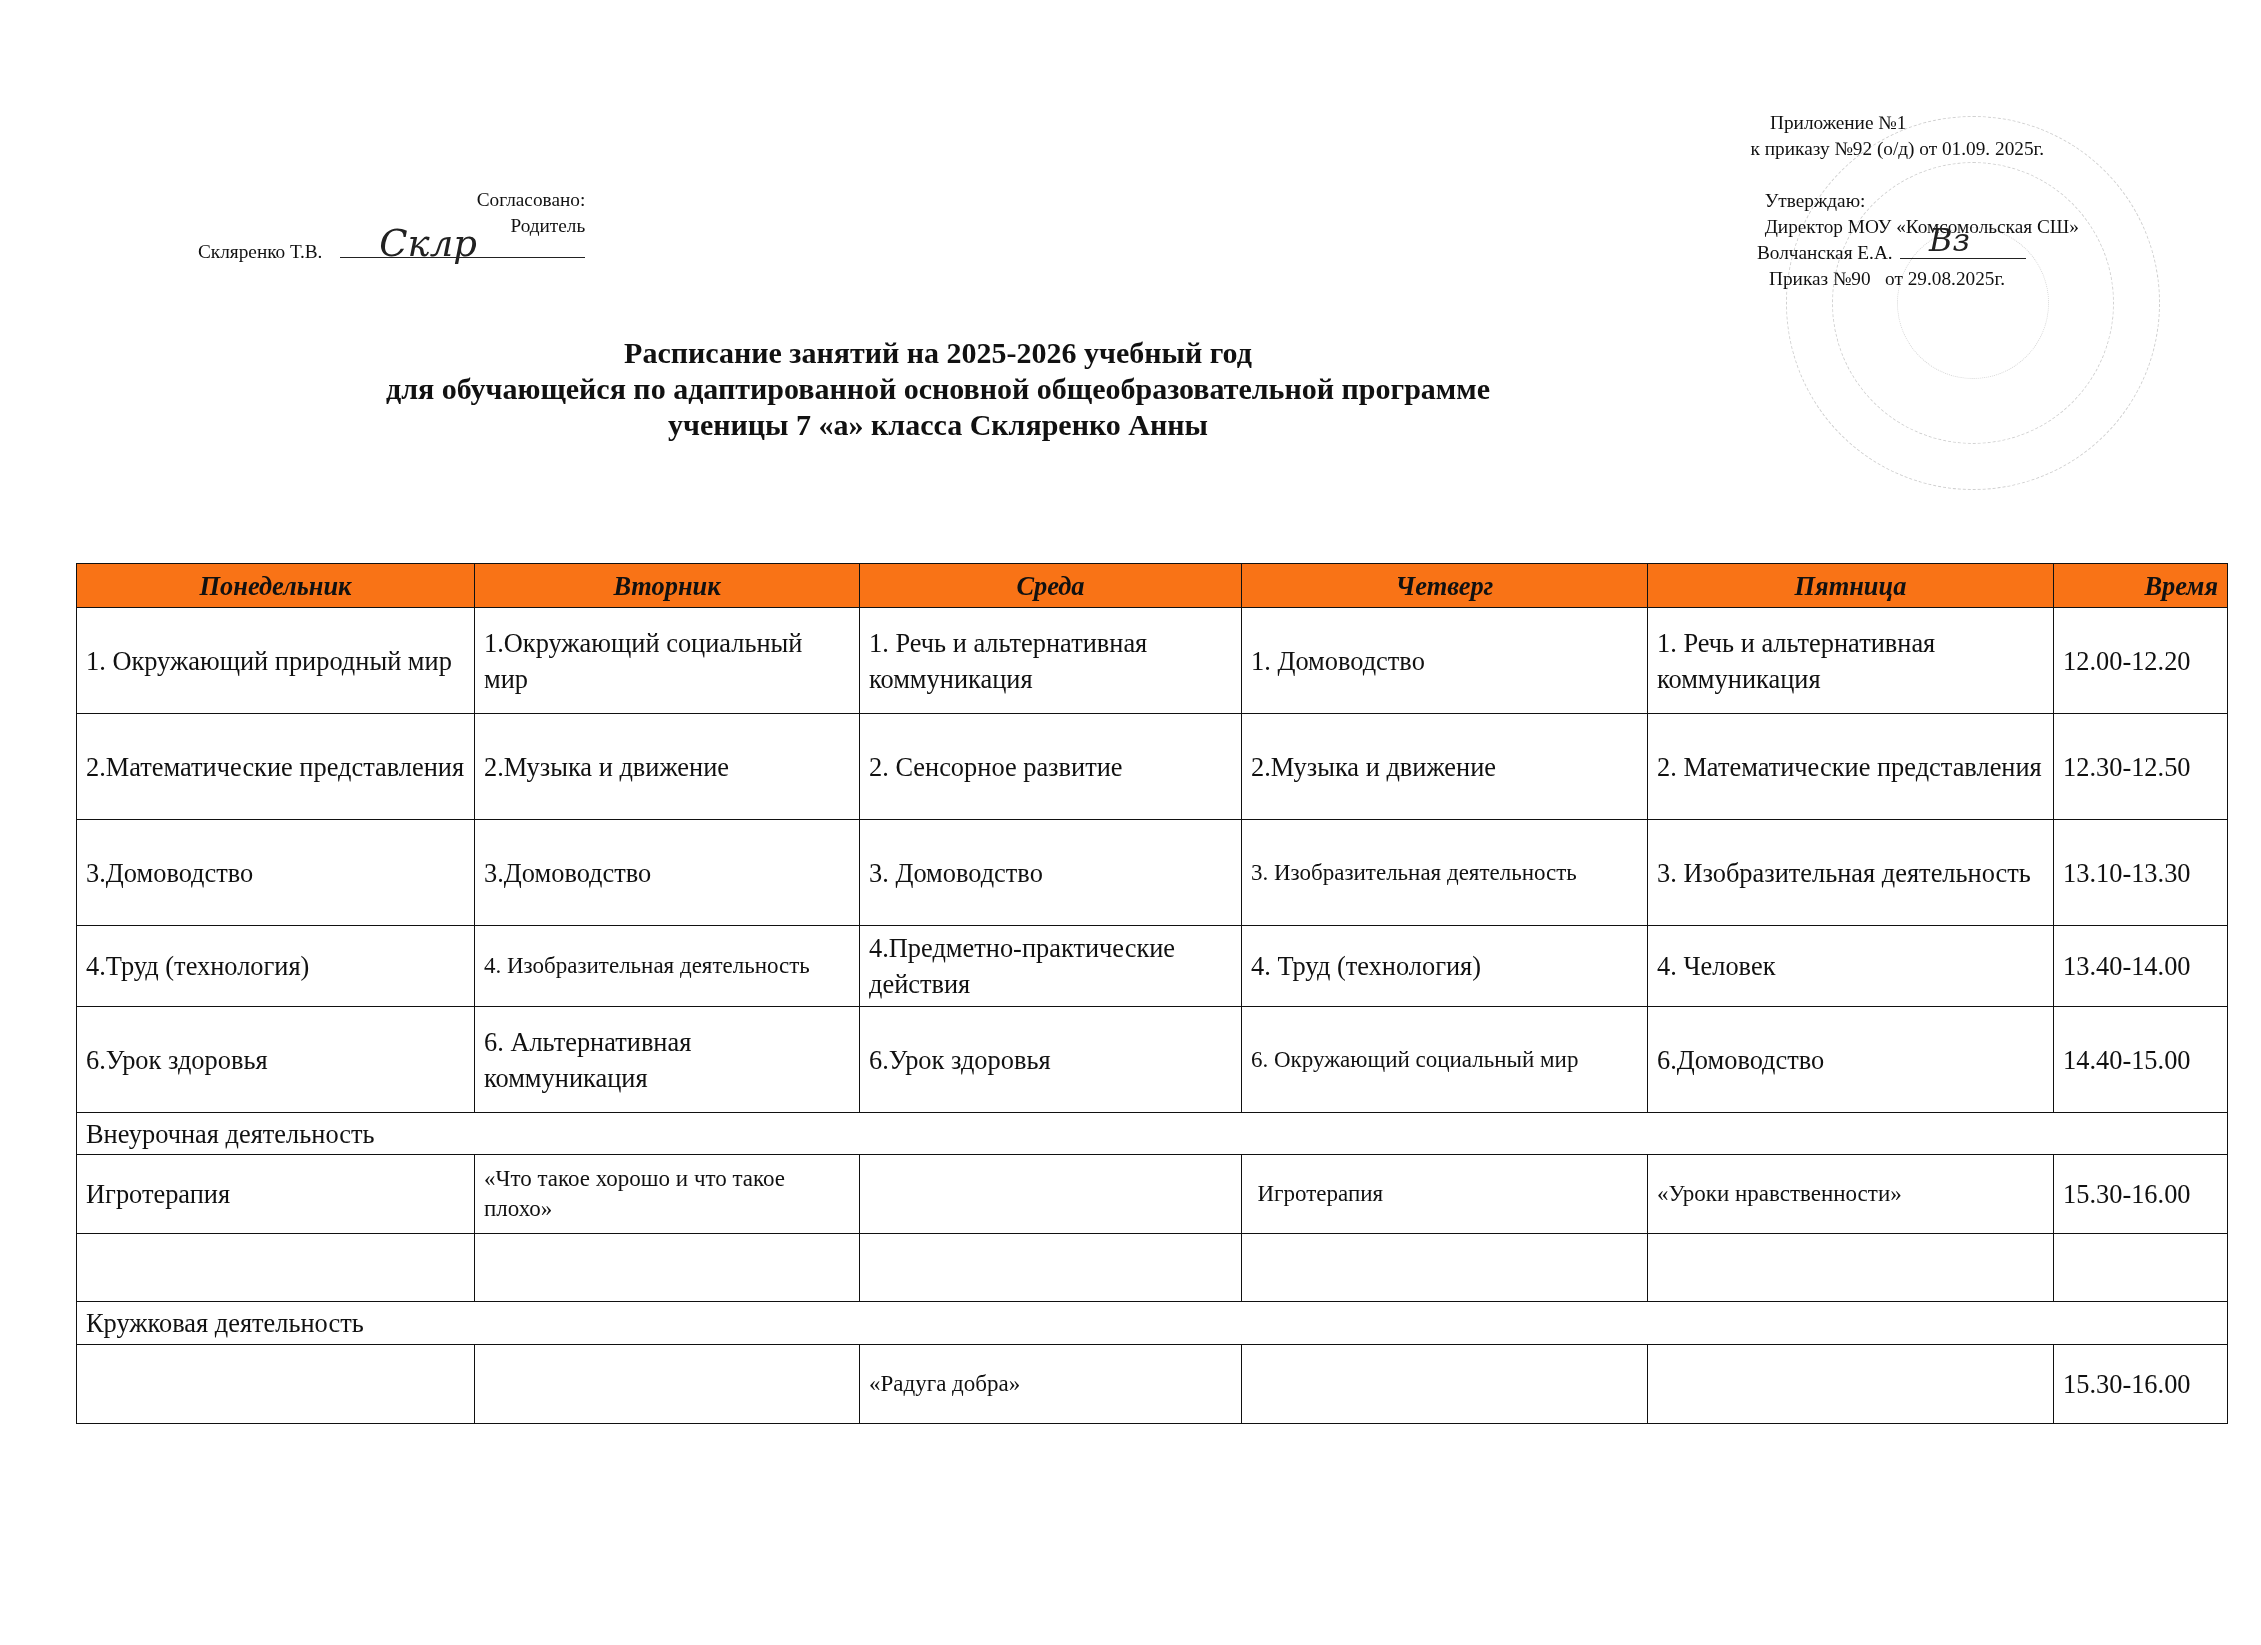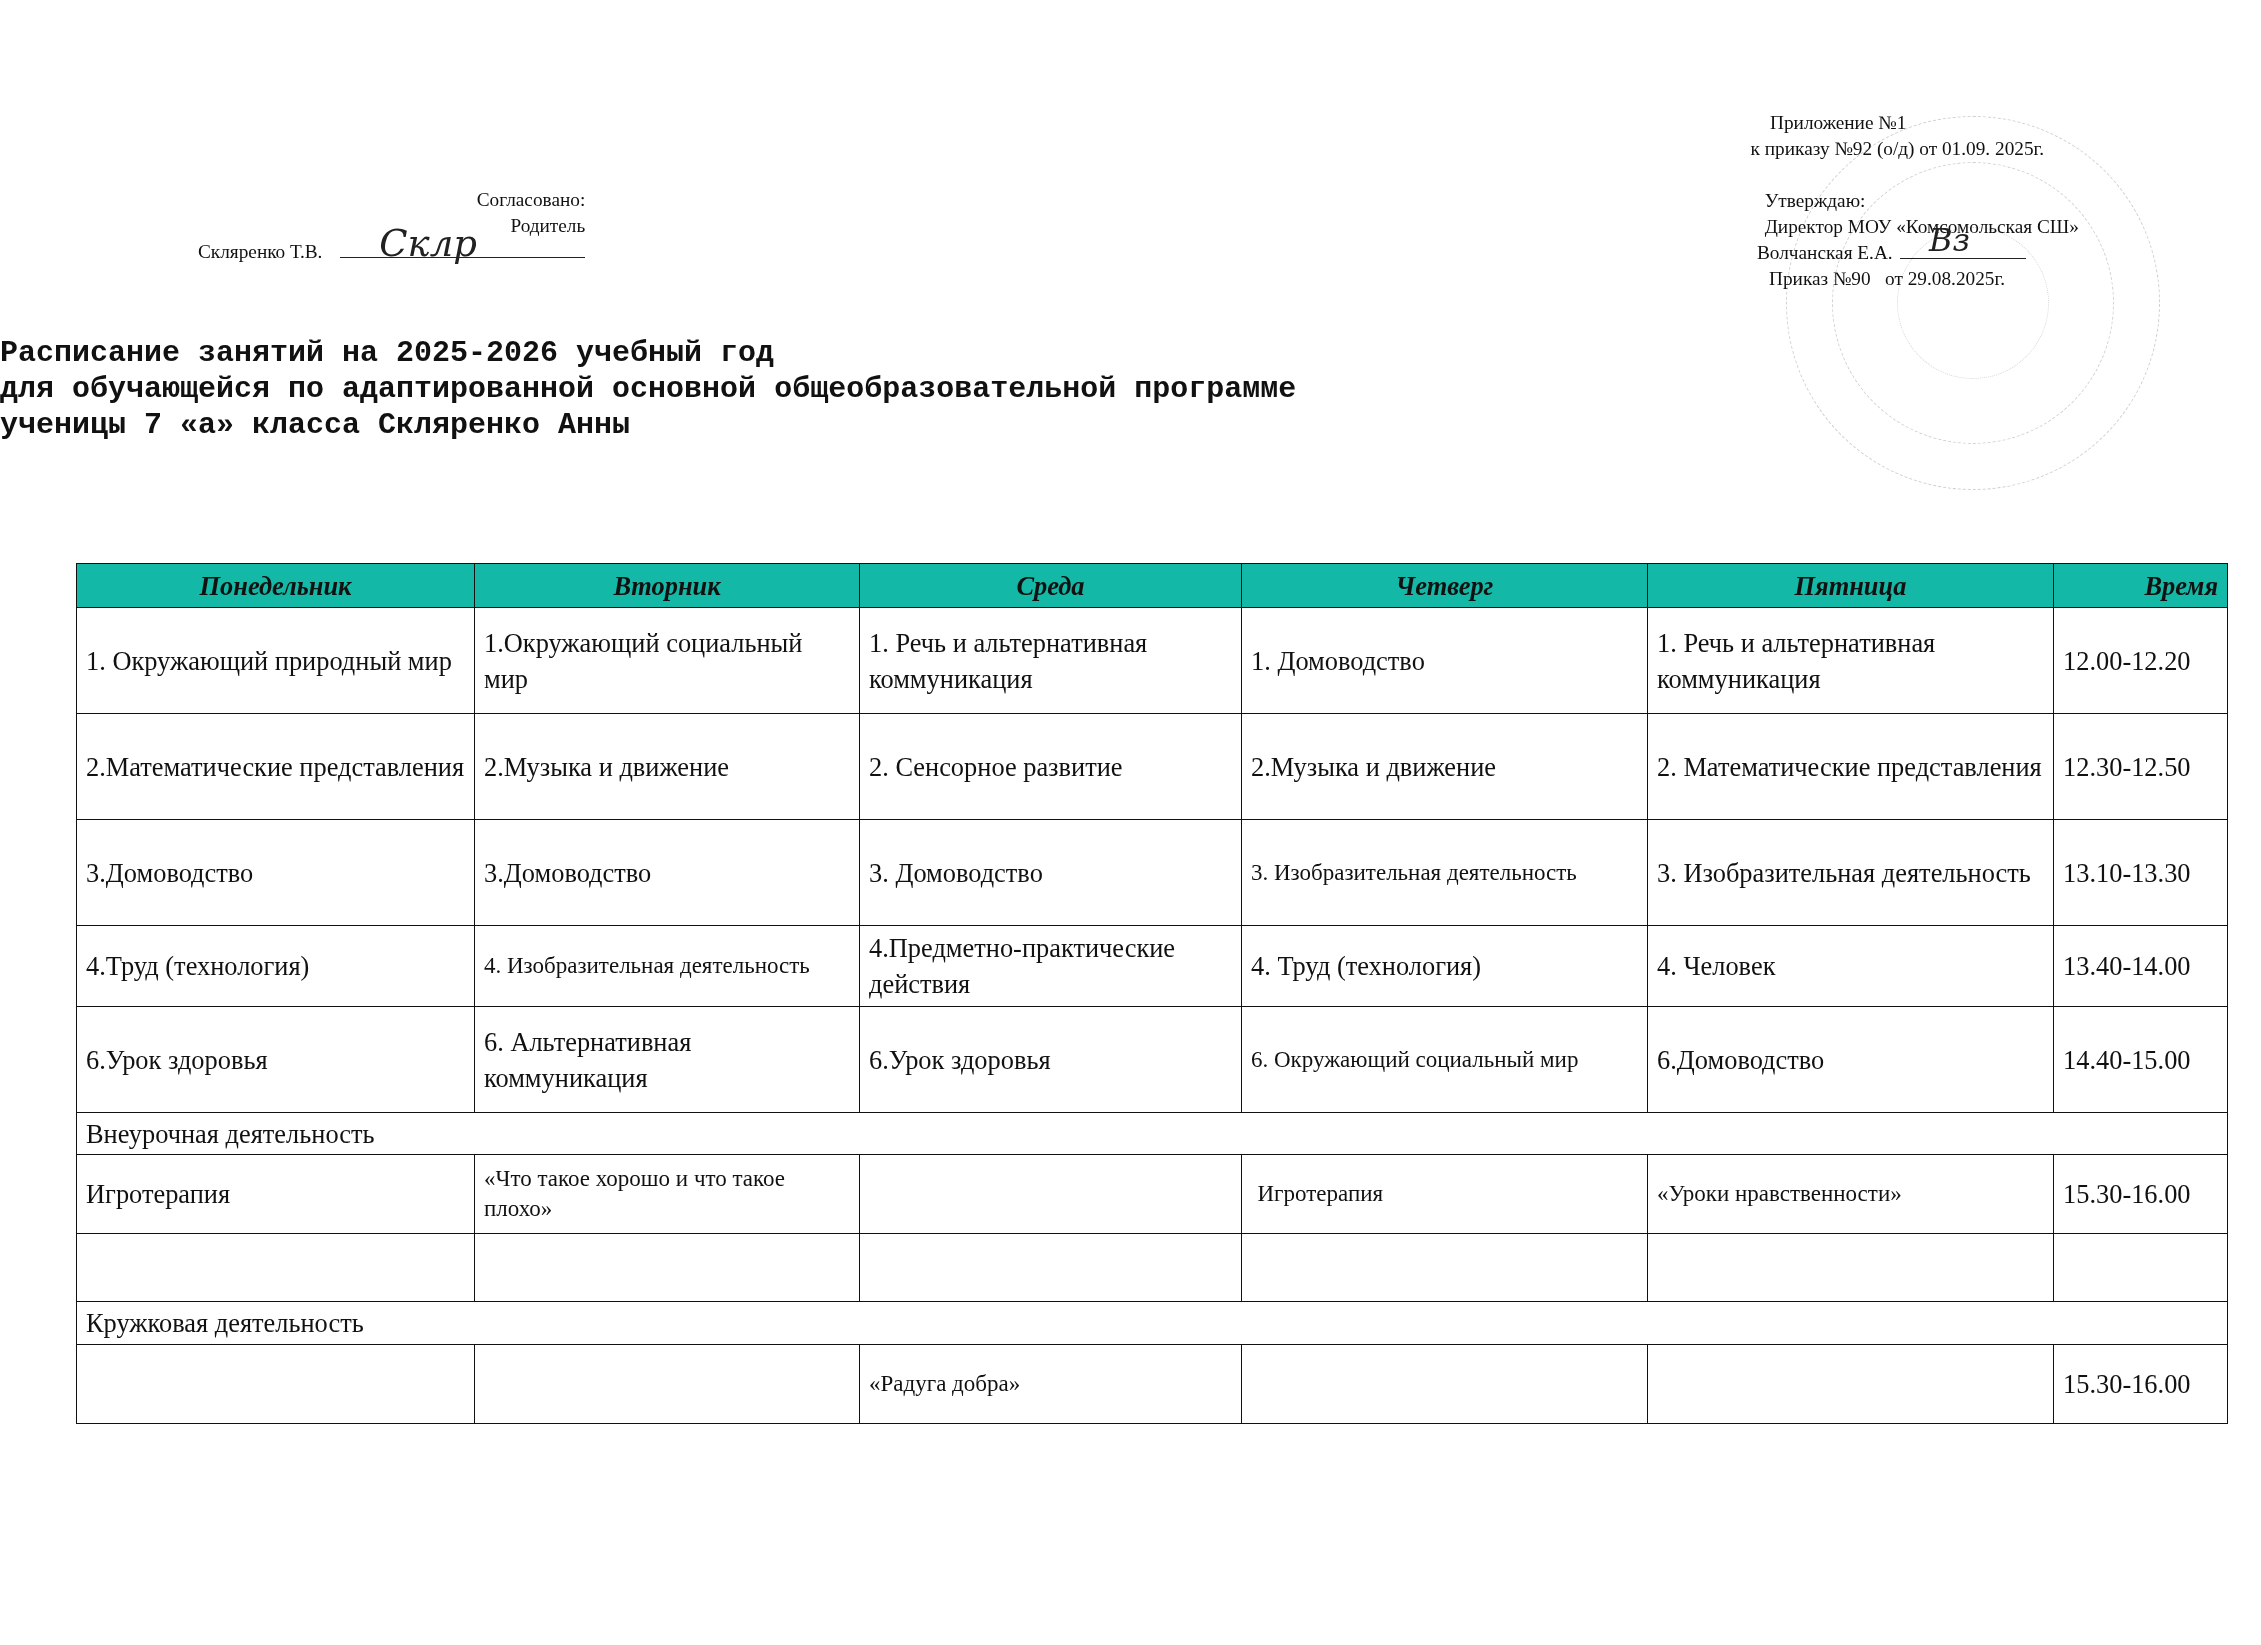--- a/index.html
+++ b/index.html
@@ -5,32 +5,32 @@
   html, body { margin:0; padding:0; background:#ffffff; }
   body { width:2261px; height:1645px; position:relative; overflow:hidden;
          font-family:"Liberation Serif","DejaVu Serif",serif; color:#111; }
   .abs { position:absolute; }
   .small { font-size:19.3px; line-height:26px; }
   .left-approval { left:198px; top:187px;text-align:right; }
   .right-block { left:1757px; top:110px; }
   .right-block .line { white-space:pre;margin-left:12px; }
   .sigline { display:inline-block; border-bottom:1.9px solid #222; vertical-align:baseline; position:relative; }
   .sig { position:absolute; font-family:"DejaVu Serif",serif; font-style:italic; color:#222; }
-  .title { left:0; width:1876px; top:335px; font-weight:bold; font-size:30px; line-height:36px;font-family:Liberation Mono, monospace; }
+  .title { left:0; width:1876px; top:335px; text-align:center; font-weight:bold; font-size:30px; line-height:36px; }
   .title div { white-space:nowrap; }
   .stamp { left:1786px; top:116px; width:374px; height:374px; border-radius:50%;
            border:1.9px dashed rgba(120,120,120,0.35); box-sizing:border-box; pointer-events:none; }
   .stamp::before { content:""; position:absolute; left:45px; top:45px; right:45px; bottom:45px;
            border-radius:50%; border:1.3px dashed rgba(120,120,120,0.35); }
   .stamp::after { content:""; position:absolute; left:110px; top:110px; right:110px; bottom:110px;
            border-radius:50%; border:1.3px dotted rgba(120,120,120,0.3); }
   table.sched { position:absolute; left:76px; top:563px; width:2151px;
                 border-collapse:collapse; table-layout:fixed; font-size:26.4px; line-height:36px; }
   table.sched td, table.sched th { border:1.9px solid #111; padding:0 9px; vertical-align:middle; text-align:left; font-weight:normal; }
-  table.sched th { background:#14b8a6; font-style:italic; font-weight:bold; text-align:center; font-size:26.4px; height:43px; }
+  table.sched th { background:#f97316; font-style:italic; font-weight:bold; text-align:center; font-size:26.4px; height:43px; }
   table.sched th.time-h { text-align:right; }
   td.small-cell { font-size:23px; line-height:30px; }
   td.top { vertical-align:top; }
   td.span { text-align:center; }
   td.center { text-align:center; }
 </style>
 </head>
 <body>
 
 <div class="abs small left-approval">

